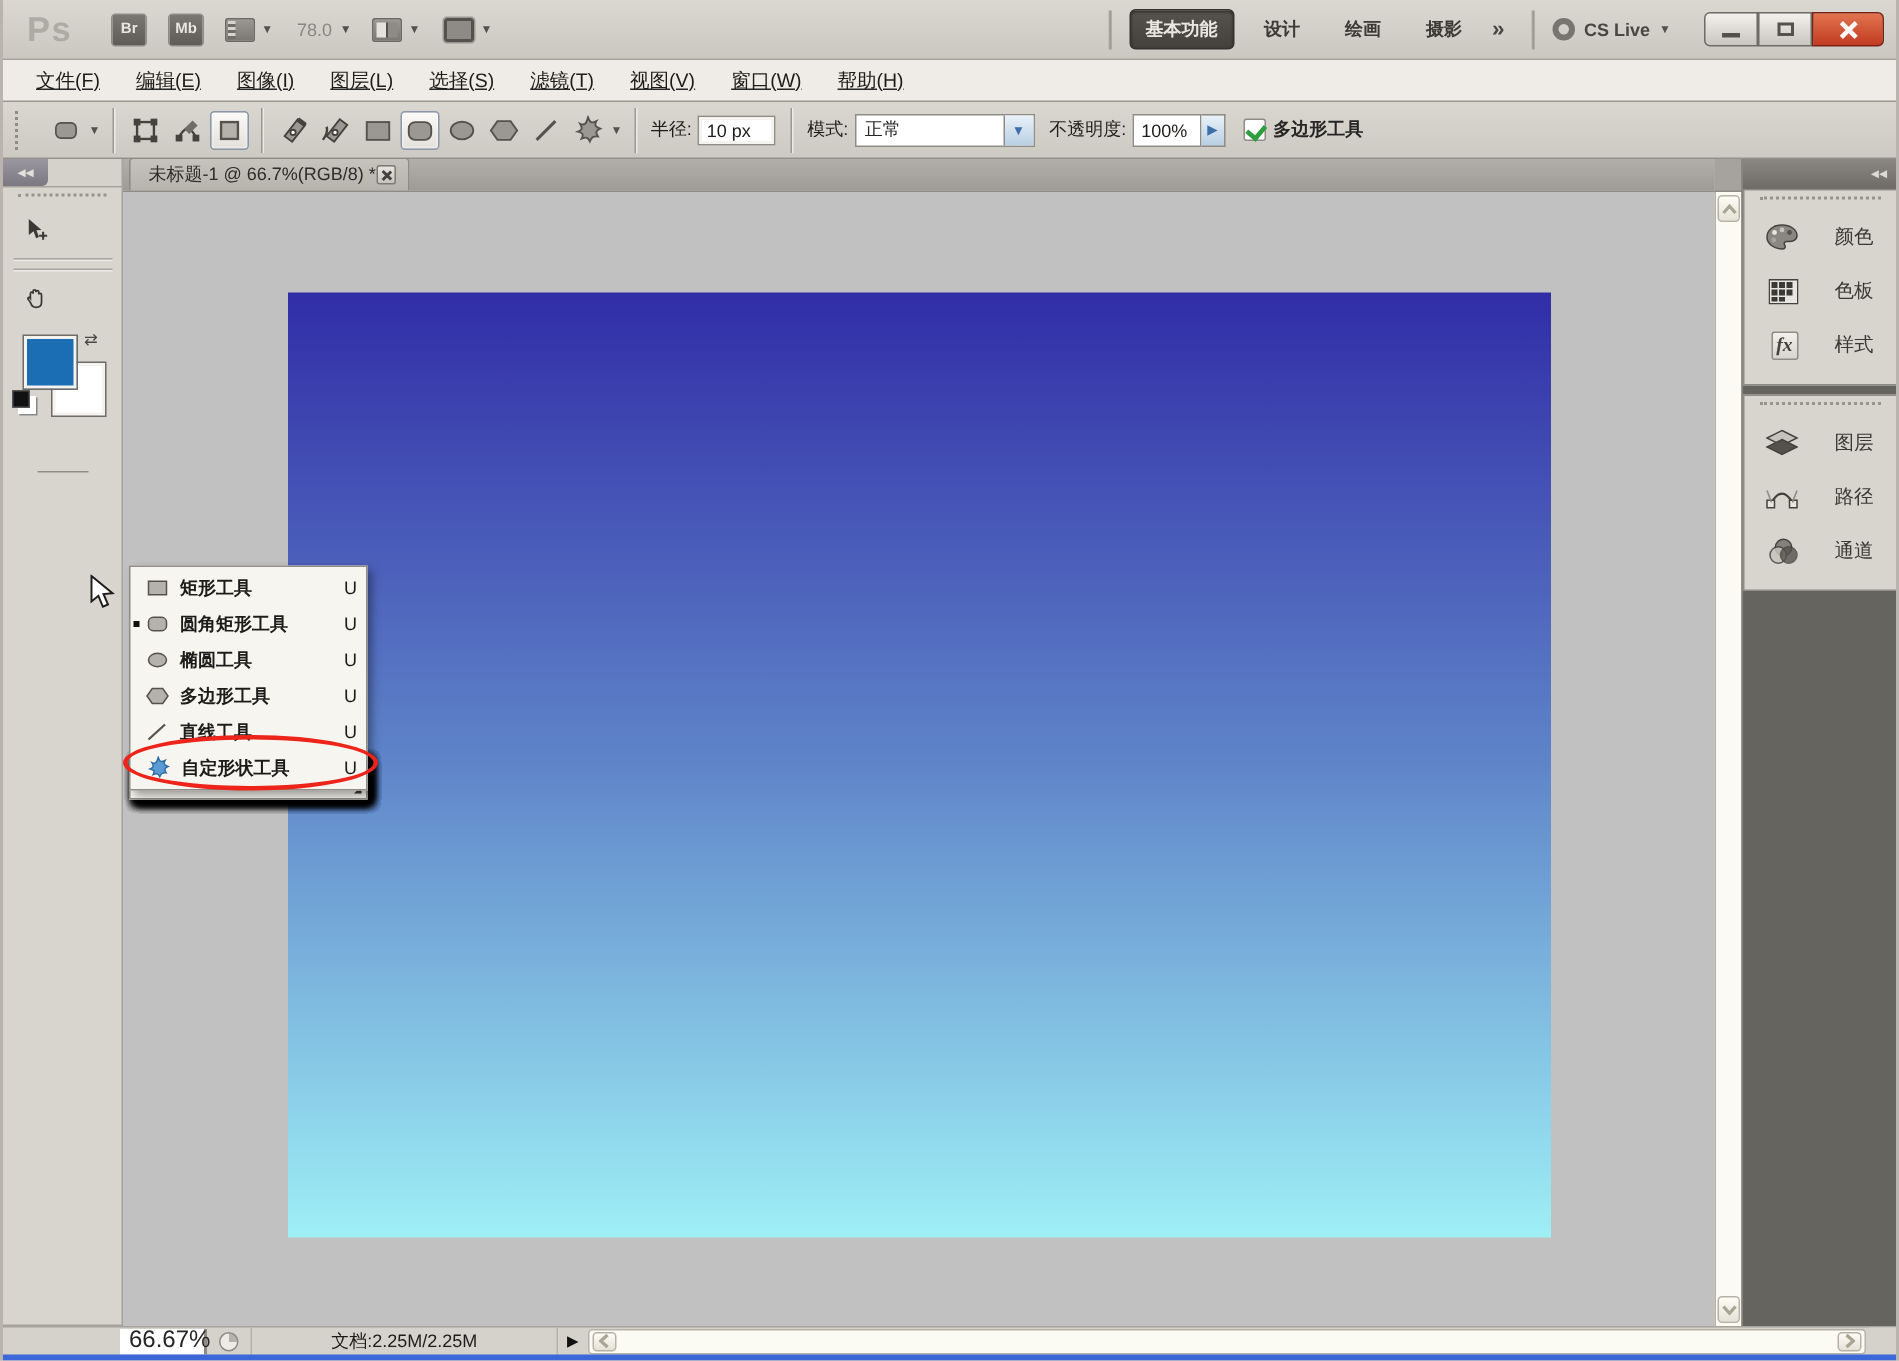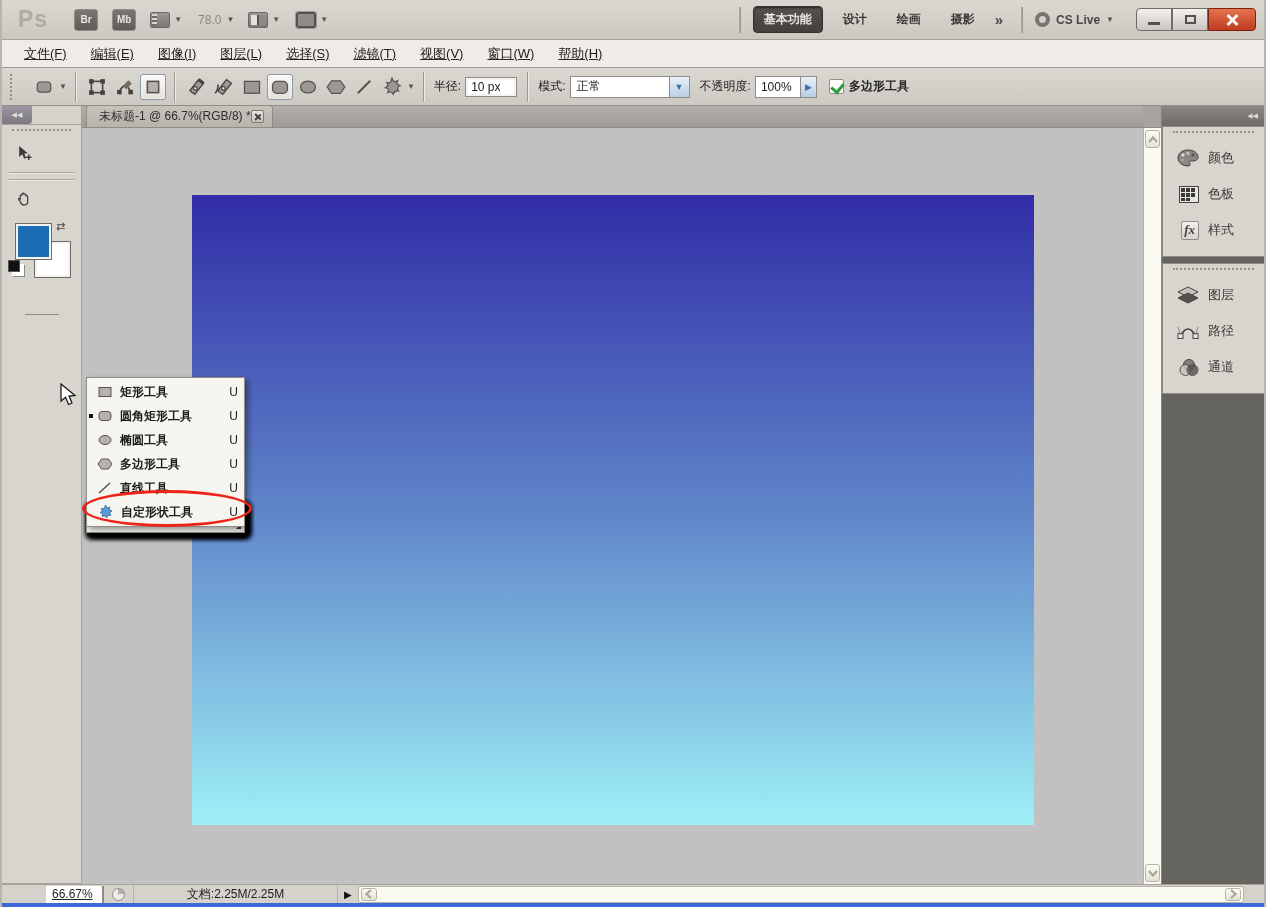--- a/index.html
+++ b/index.html
@@ -119,31 +119,31 @@
   .sb-btn { height:18px; display:flex; align-items:center; justify-content:center; background:linear-gradient(#FDFCF6,#E4E2D6);
             border:1px solid #B6B3A6; border-radius:3px; }
   .vscroll-col .spacer { height:22px; background:#A6A39E; border-bottom:1px solid #8F8C86; }
   .vscroll-col .track { flex:1; background:#FCFBF3; border-left:1px solid #B6B3A6; display:flex; flex-direction:column; justify-content:space-between; padding:2px 1px; }
   .chev { stroke:#A8A593; stroke-width:2.2; fill:none; }
 
   
   .dock-header { height:20px; background:linear-gradient(#8B8883,#6E6B66); display:flex; align-items:center;
                  justify-content:flex-end; padding-right:6px; color:#DCDAD5; font-size:7px; }
   .iconpanel { background:#D8D4CE; border:1px solid #8F8C86; border-right:none; padding-bottom:8px; }
-  .dock-item { display:flex; align-items:center; gap:9px; padding:7px 0 7px 12px; color:#3A3834; font-size:13px; }
+  .dock-item { display:flex; align-items:center; gap:24px; padding:7px 0 7px 12px; color:#3A3834; font-size:13px; }
   .dock-ic { width:24px; height:22px; display:flex; align-items:center; justify-content:flex-end; }
   .fx-ic { font-family:"Liberation Serif","DejaVu Serif",serif; font-style:italic; font-weight:bold; font-size:13px;
            color:#44423E; border:1px solid #8F8C86; border-radius:2px; padding:0 3px 1px 2px; background:linear-gradient(#F2F0EC,#D8D4CE); }
   .dock-fill { flex:1; }
 
   
   .statusbar { position:absolute; left:0; bottom:4px; height:19px; right:0; background:#D5D1CB;
                border-top:1px solid #A6A39D; display:flex; align-items:center; }
   .status-zoom { width:58px; height:17px; background:#fff; border-right:2px solid #8F8C86; display:flex;
-                 align-items:center; padding-left:6px; margin-left:44px; font-size:12px;text-decoration:underline; }
+                 align-items:center; padding-left:6px; margin-left:78px; font-size:16px; }
   .pie-ic { width:13px; height:13px; border-radius:50%; border:1px solid #8F8C86; margin:0 8px;
             background:conic-gradient(#B5B2AC 0 90deg,#EDEBE7 90deg 360deg); }
   .doc-info { flex:0 0 auto; width:205px; text-align:center; font-size:12px; color:#1E1C1A;
               border-left:1px solid #B5B2AC; border-right:1px solid #B5B2AC; height:100%; line-height:18px; }
   .status-play { margin:0 6px; font-size:10px; color:#111; }
   .hscroll { flex:1; height:17px; background:#FCFBF3; border:1px solid #B6B3A6; border-radius:3px;
              display:flex; align-items:center; justify-content:space-between; margin-right:2px; padding:0 2px; }
   .corner { width:18px; height:100%; background:#D5D1CB; }
   .bottom-border { position:absolute; left:0; right:0; bottom:0; height:4px; background:#3B67D9; }
 

